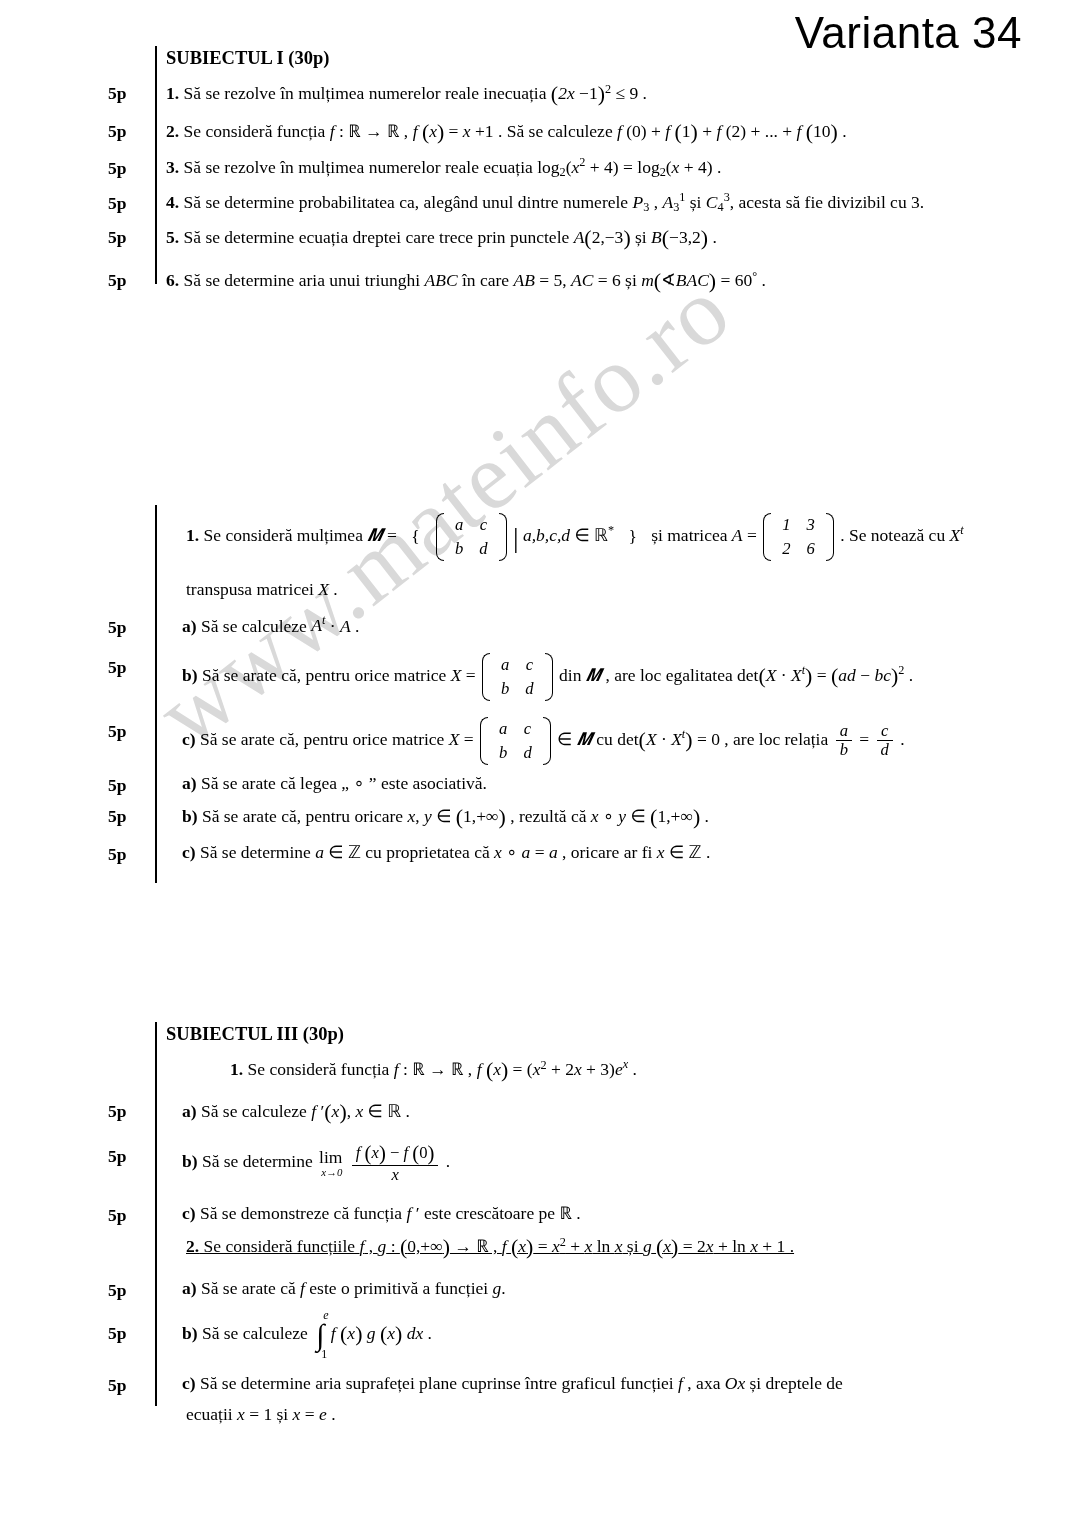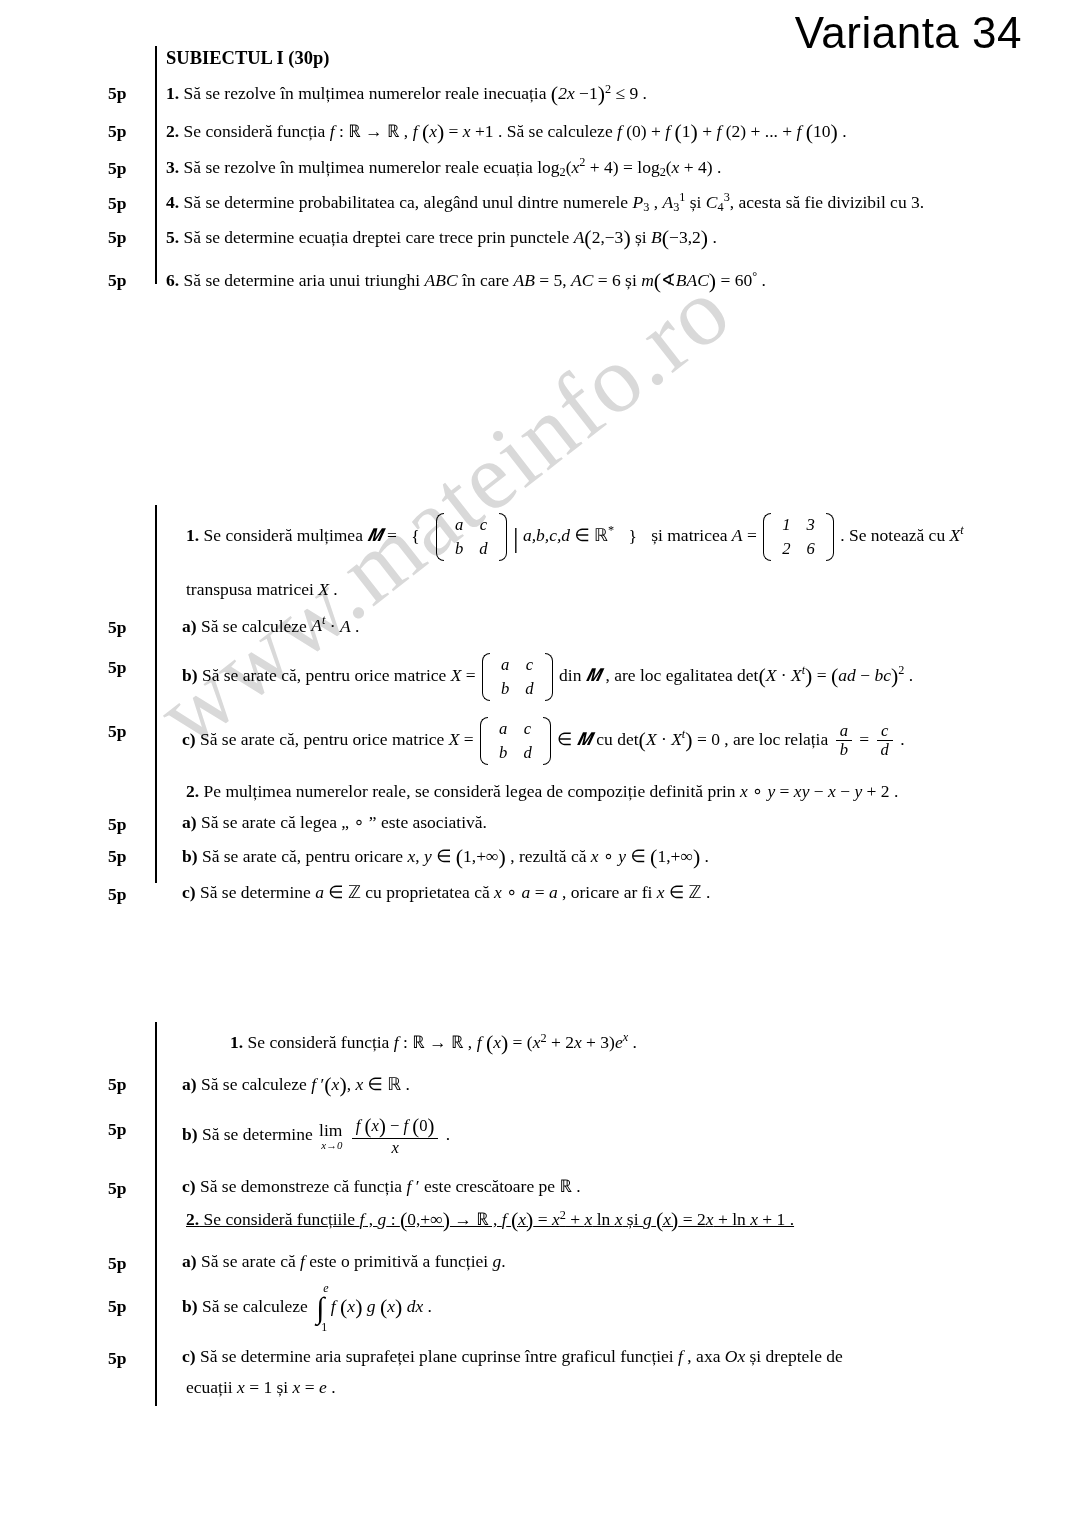--- a/index.html
+++ b/index.html
@@ -356,24 +356,20 @@
                   <td>d</td>
                 </tr>
               </tbody>
             </table>
         </span>
         ∈ <i>𝑴</i> cu det<span class="paren-big">(</span><i>X</i> · <i>X<sup>t</sup></i><span class="paren-big">)</span> = 0 , are loc relația
         <span class="frac"><span class="n"><i>a</i></span><span class="d"><i>b</i></span></span> =
         <span class="frac"><span class="n"><i>c</i></span><span class="d"><i>d</i></span></span> .
       </div>
 
-      <div class="row indent-sub" style="margin-top:14px;">
-        <span class="num">2.</span>
-        Pe mulțimea numerelor reale, se consideră legea de compoziție definită prin <i>x</i> ∘ <i>y</i> = <i>xy</i> − <i>x</i> − <i>y</i> + 2 .
-      </div>
 
       <div class="row indent-item" style="margin-top:2px;">
         <span class="pts">5p</span>
         <span class="num">a)</span>
         Să se arate că legea „ ∘ ” este asociativă.
       </div>
 
       <div class="row indent-item" style="margin-top:2px;">
         <span class="pts">5p</span>
         <span class="num">b)</span>
@@ -383,20 +379,21 @@
       <div class="row indent-item" style="margin-top:4px;">
         <span class="pts">5p</span>
         <span class="num">c)</span>
         Să se determine <i>a</i> ∈ ℤ cu proprietatea că <i>x</i> ∘ <i>a</i> = <i>a</i> , oricare ar fi <i>x</i> ∈ ℤ .
       </div>
     </div>
 
     <div class="rule" style="top:1022px;height:384px;"></div>
 
     <div class="block" style="top:1024px;">
+      <div class="head">SUBIECTUL III (30p)</div>
 
       <div class="row indent-sub" style="margin-top:4px;margin-left:44px;">
         <span class="num">1.</span>
         Se consideră funcția <i>f</i> : ℝ → ℝ , <i>f</i> <span class="paren-big">(</span><i>x</i><span class="paren-big">)</span> = (<i>x</i><sup>2</sup> + 2<i>x</i> + 3)<i>e<sup>x</sup></i> .
       </div>
 
       <div class="row indent-item" style="margin-top:10px;">
         <span class="pts">5p</span>
         <span class="num">a)</span>
         Să se calculeze <i>f</i> ′<span class="paren-big">(</span><i>x</i><span class="paren-big">)</span>, <i>x</i> ∈ ℝ .

